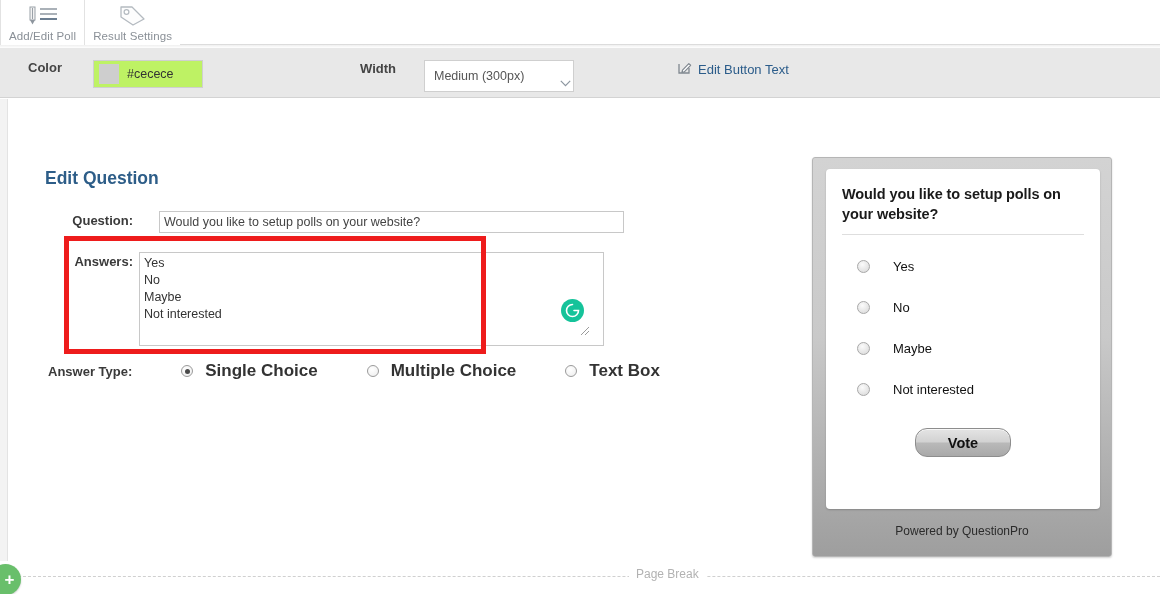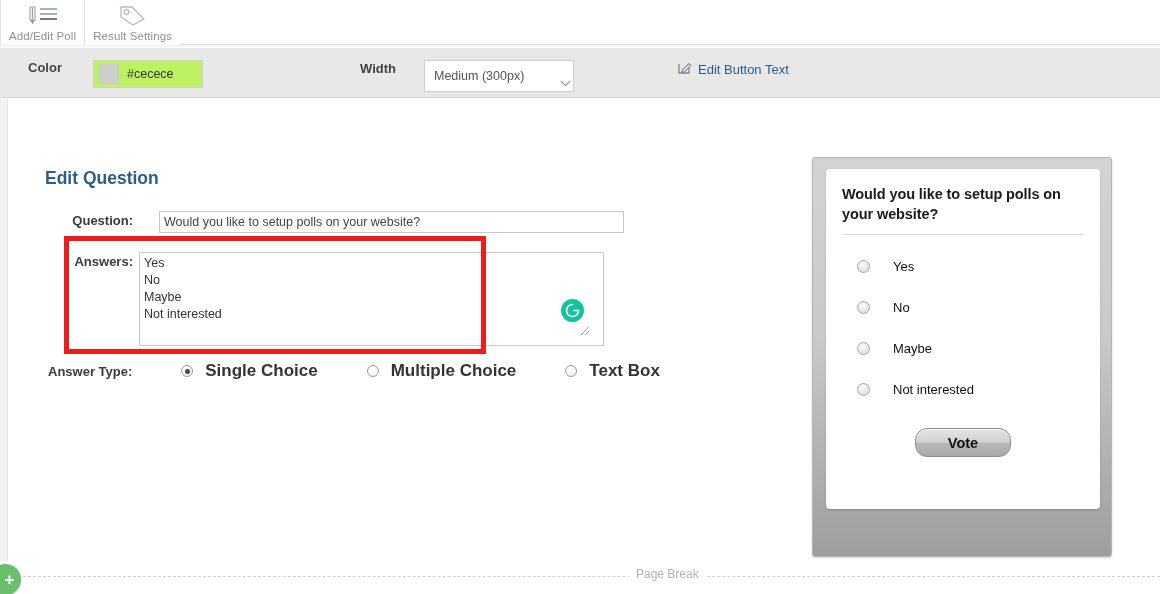--- a/index.html
+++ b/index.html
@@ -557,20 +557,21 @@
         <span class="prb"></span>
         <span class="ptxt">Not interested</span>
       </div>
     </div>
 
     <div class="vote-wrap">
       <button class="vote-btn">Vote</button>
     </div>
   </div>
 
+  <div class="poll-footer">Powered by QuestionPro</div>
 </div>
 
 <div class="pagebreak">
   <div class="pb-line"></div>
 </div>
 <div class="pb-label">Page Break</div>
 
 <div class="add-btn" style="background: rgb(105, 191, 107);">
   <span class="plus">+</span>
 </div>

